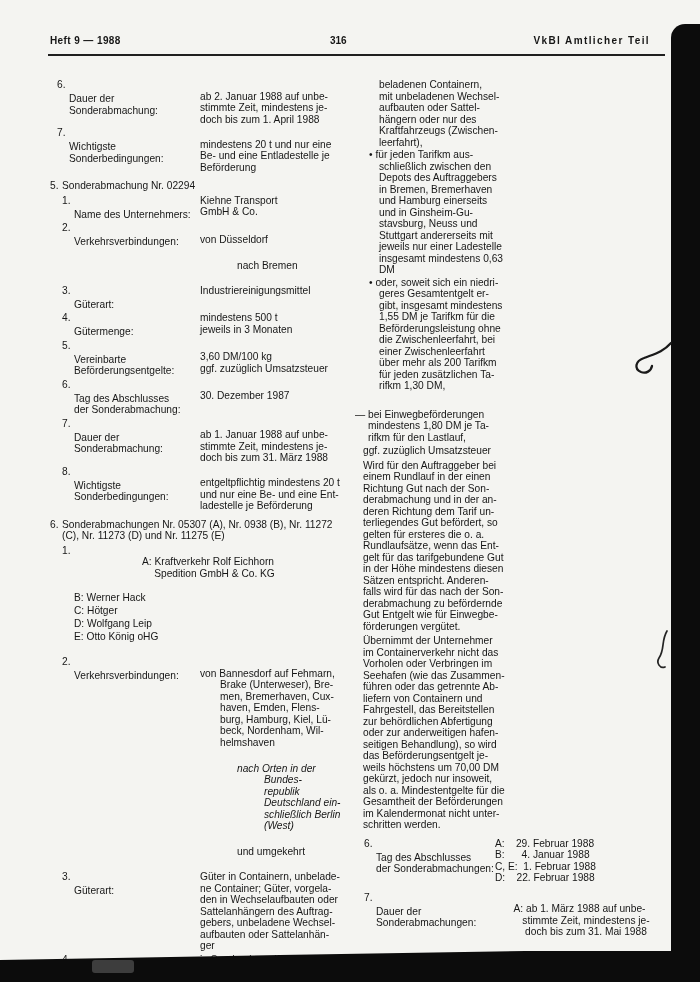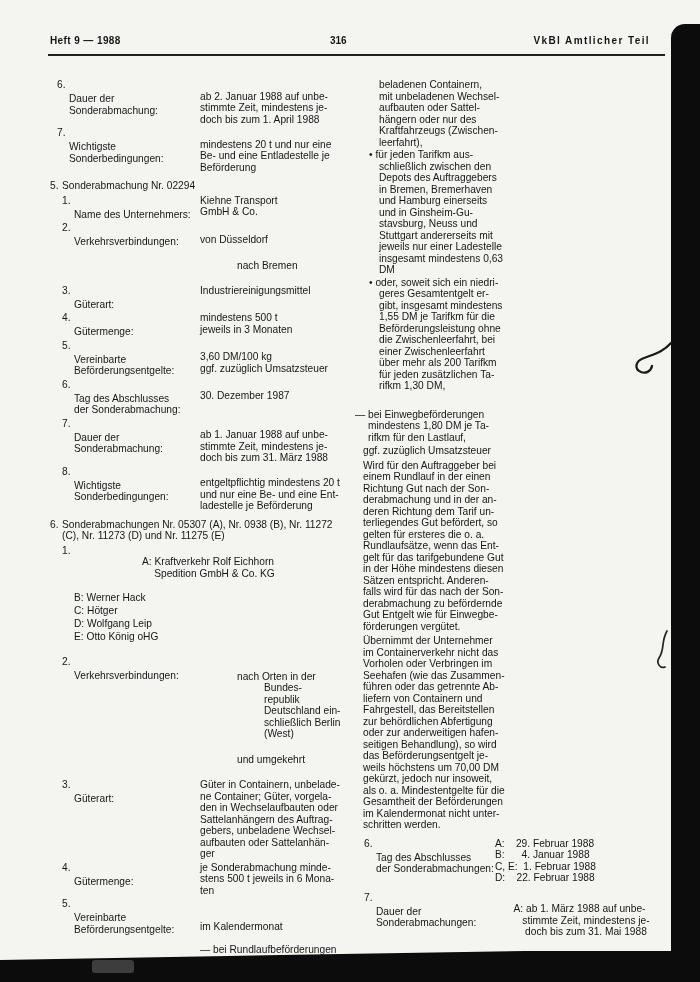--- a/index.html
+++ b/index.html
@@ -35,21 +35,21 @@
   .col-right .row .num{margin-left:1px;}
   .col-right .row .lbl{flex:0 0 119px;}
   .row.v2 .val{padding-top:11.5px;}
   
   .sec{display:flex;margin:7px 0 3px;}
   .sec .num{flex:0 0 12px;}
   .sec .txt{flex:1;white-space:pre-line;}
   
   .hang13{padding-left:13px;text-indent:-13px;text-align:center;}
   .hang20{padding-left:20px;text-indent:-20px;}
-  .hang27{padding-left:27px;text-indent:-27px;}
+  .hang27{padding-left:27px;text-indent:-27px;font-style:italic;}
   .loose{line-height:13px;}
   .mt{margin-top:3px;margin-left:37px;}
   .cont{padding-left:16px;}
   .bullet-r{padding-left:16px;text-indent:-10px;margin-top:1px;}
   .dash-r{margin-left:-8px;padding-left:13px;text-indent:-13px;margin-top:17px;}
   .tax{margin-top:2px;}
   .para{margin-top:3px;}
   .row.r1{margin-top:7px;}
   .row.r2{margin-top:8px;}
   
@@ -174,20 +174,27 @@
 C: Hötger
 D: Wolfgang Leip
 E: Otto König oHG</div>
       </div>
     </div>
 
     <div class="row s">
       <span class="num">2.</span>
       <span class="lbl">Verkehrsverbindungen:</span>
       <div class="val">
+        <div class="blk hang20">von Bannesdorf auf Fehmarn,
+Brake (Unterweser), Bre-
+men, Bremerhaven, Cux-
+haven, Emden, Flens-
+burg, Hamburg, Kiel, Lü-
+beck, Nordenham, Wil-
+helmshaven</div>
         <div class="blk hang27 mt">nach Orten in der Bundes-
 republik Deutschland ein-
 schließlich Berlin (West)</div>
         <div class="blk mt">und umgekehrt</div>
       </div>
     </div>
 
     <div class="row s">
       <span class="num">3.</span>
       <span class="lbl">Güterart:</span>

